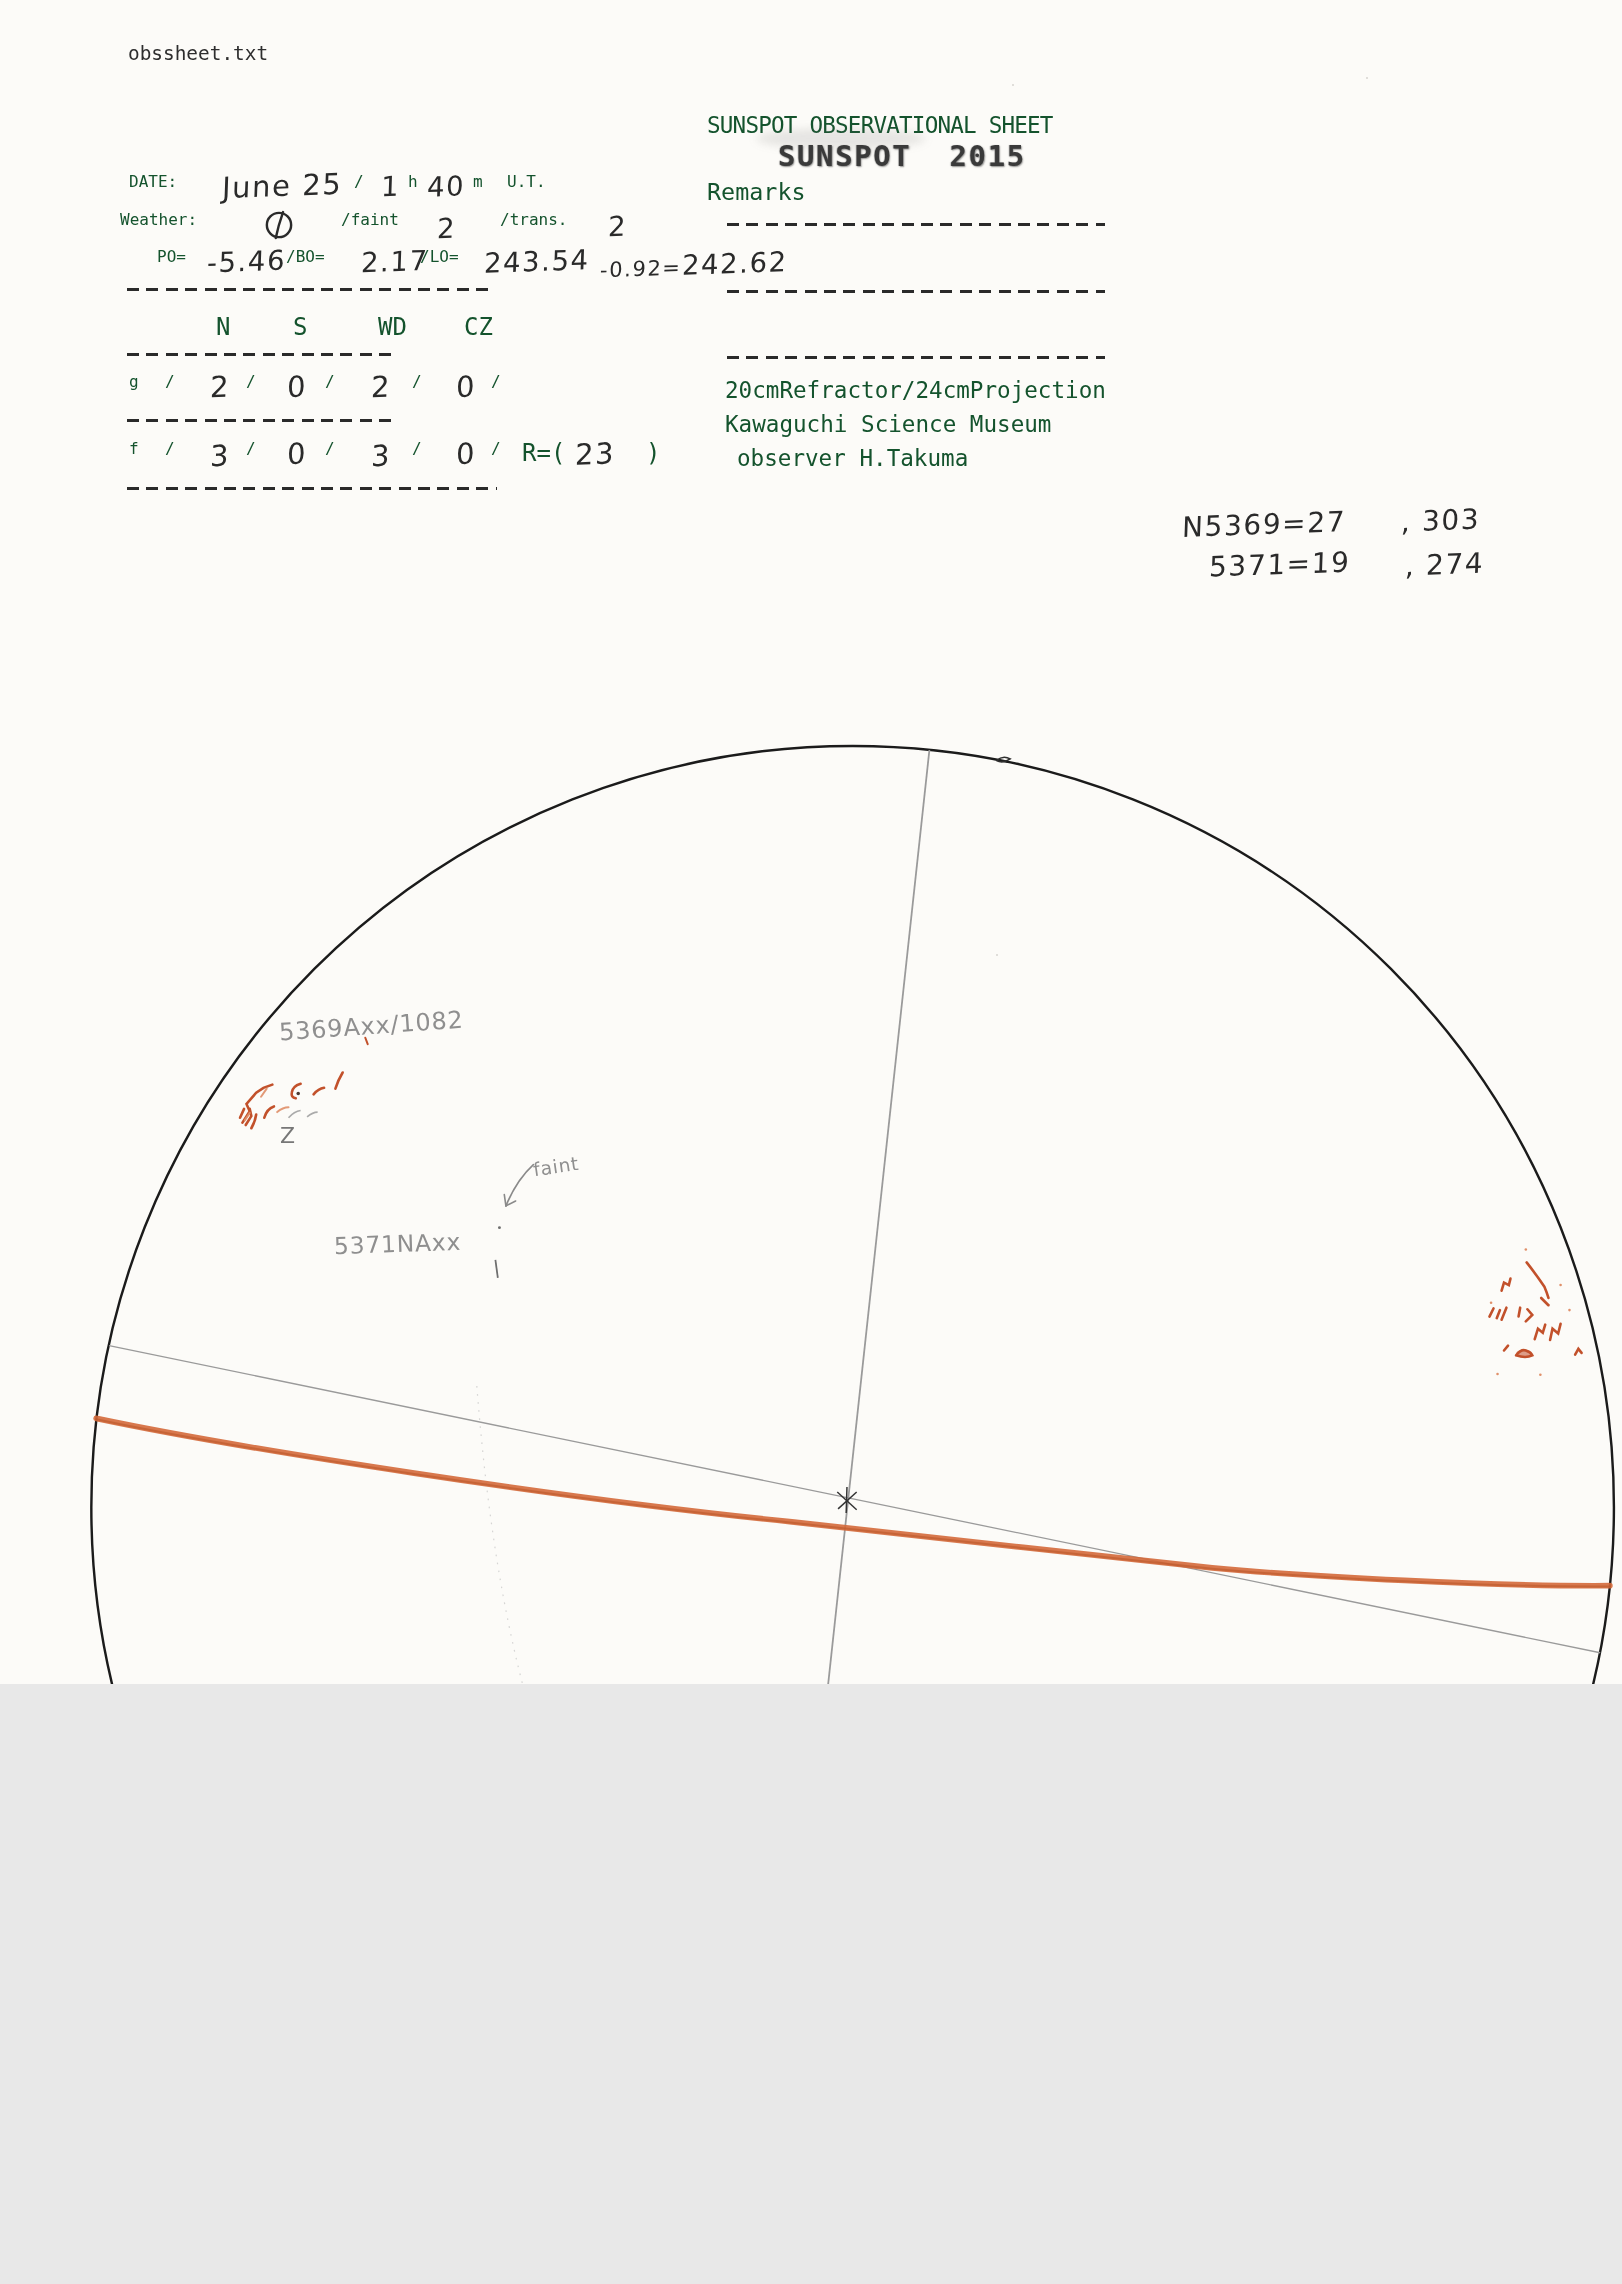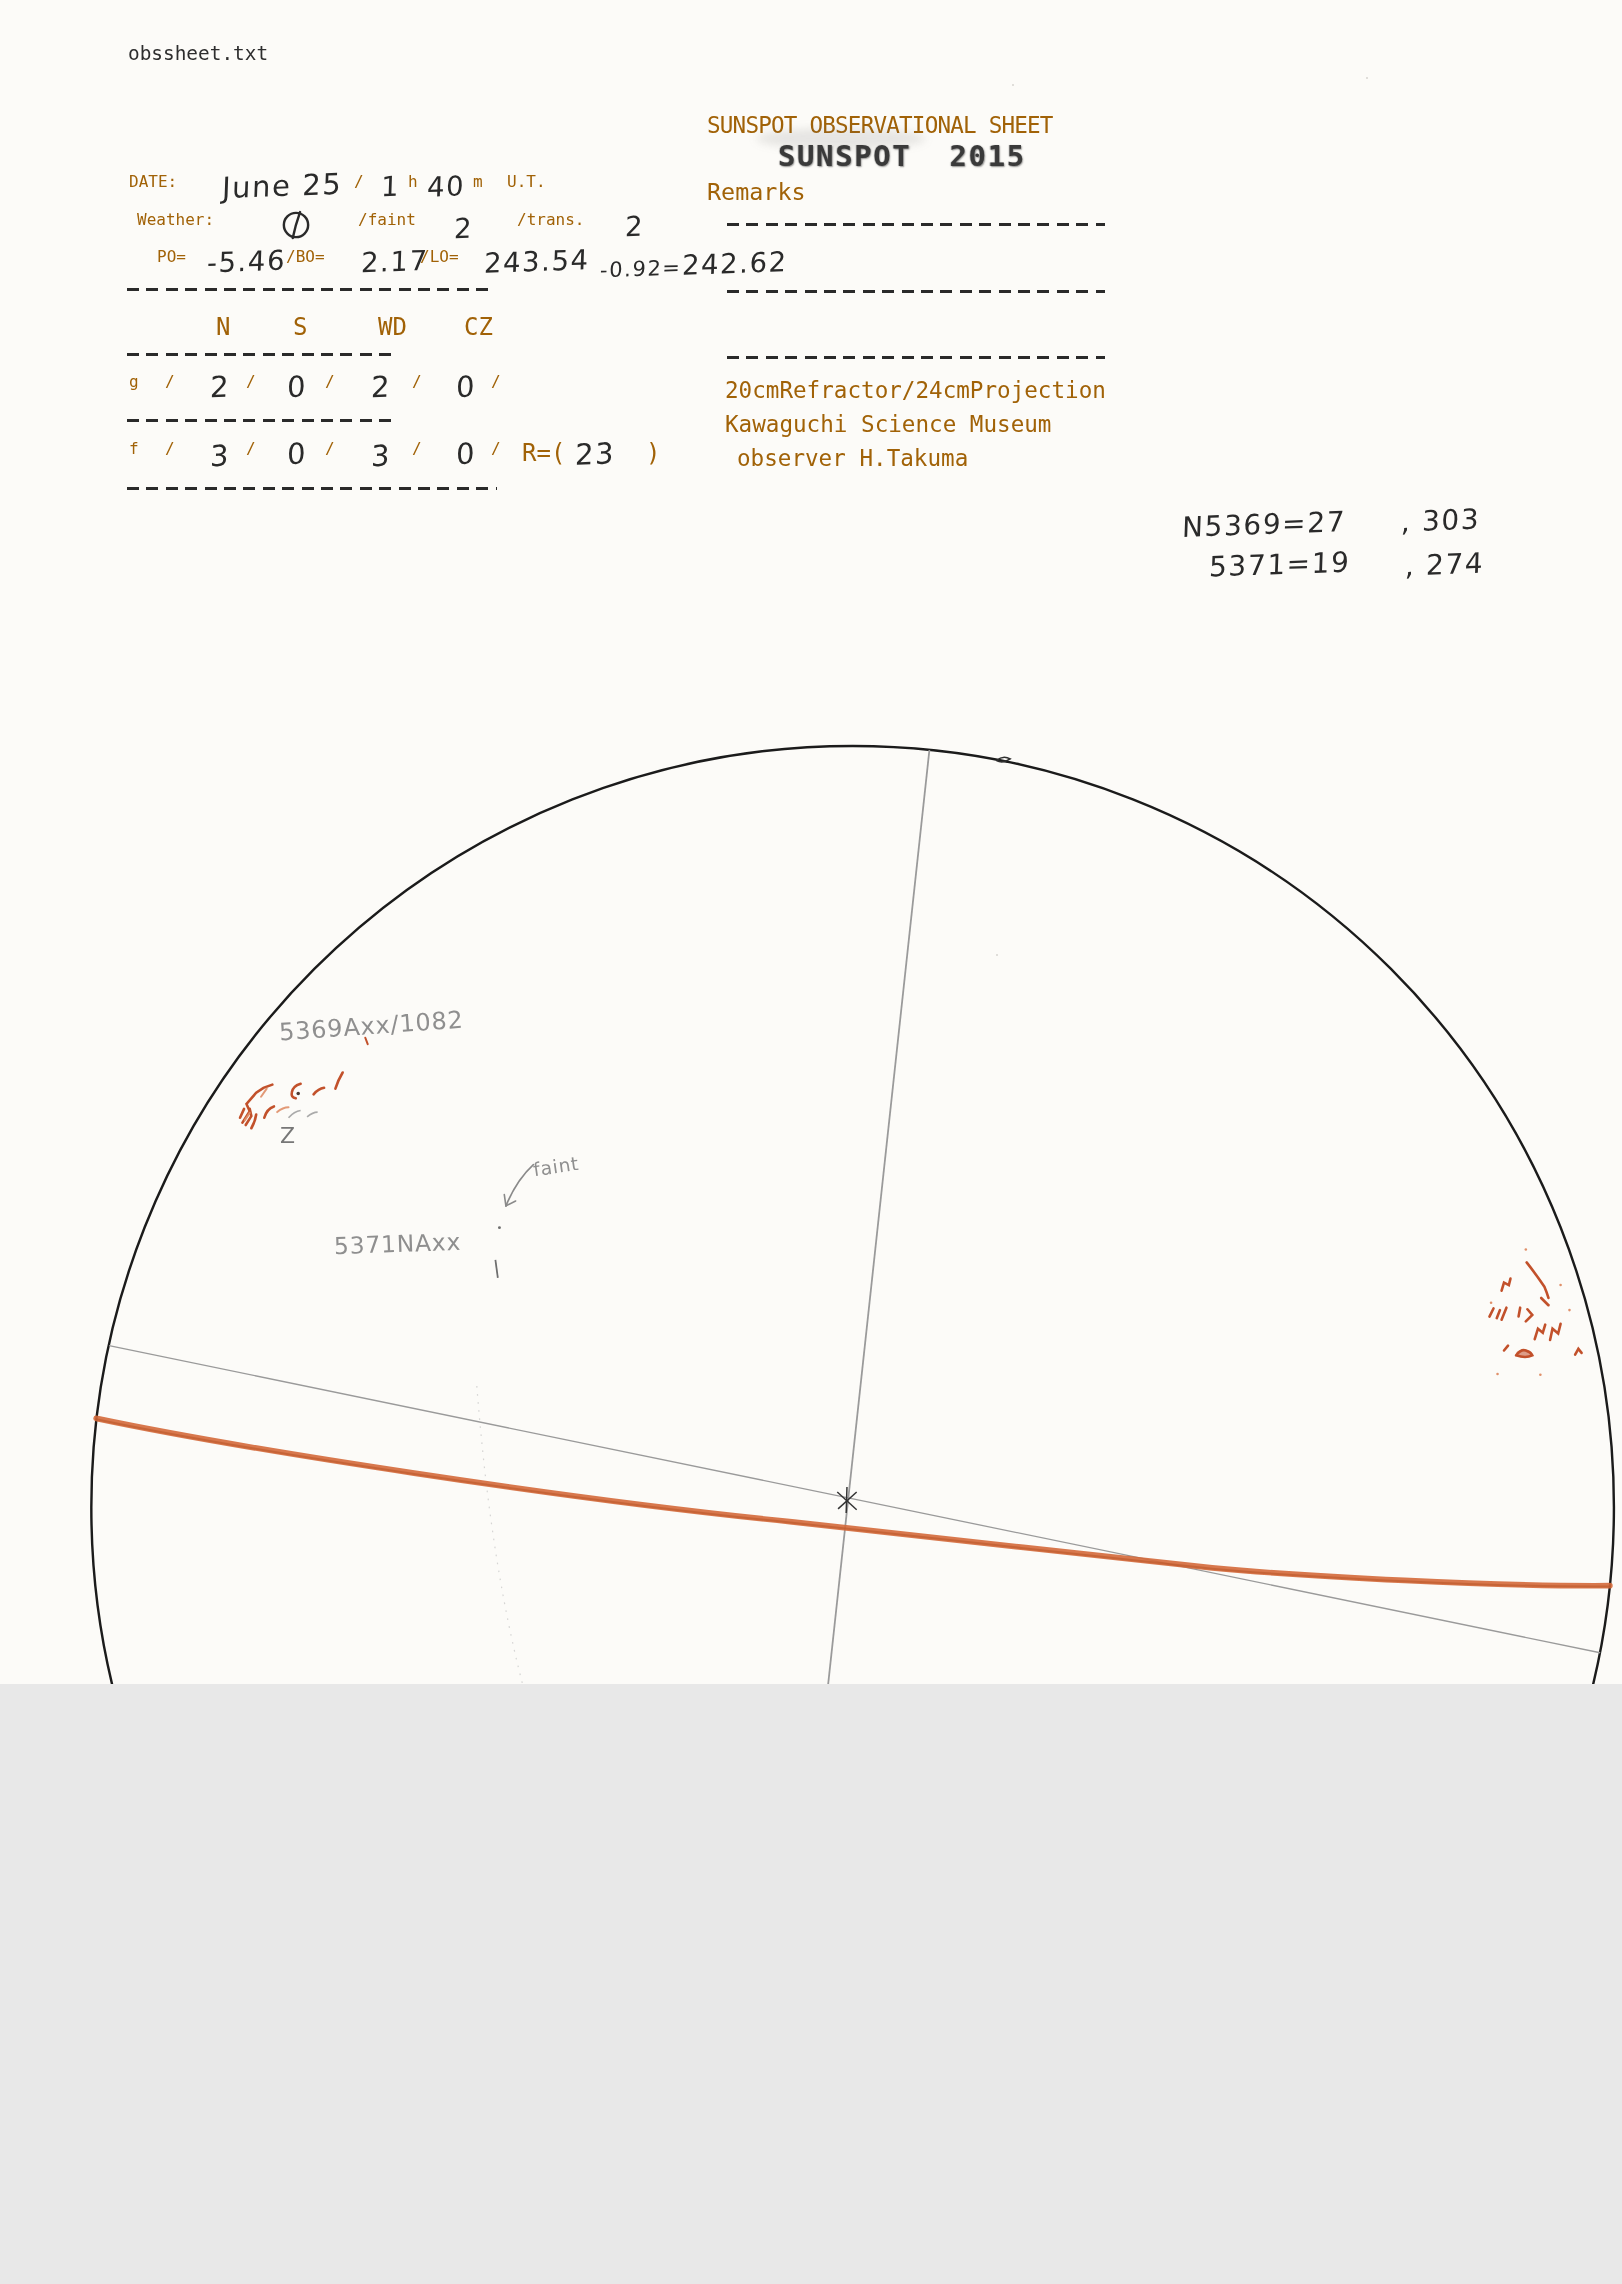--- a/index.html
+++ b/index.html
@@ -6,21 +6,21 @@
   body{background:#e8e8e8;}
   .sheet{
     position:relative;
     width:1622px;height:1684px;
     background:#fcfbf8;
     overflow:hidden;
     font-family:"DejaVu Sans Mono", monospace;
     color:#1e1e1e;
   }
   .abs{position:absolute;}
-  .mono{font-family:"DejaVu Sans Mono", monospace;color:#a16207;white-space:pre;}
+  .mono{font-family:"DejaVu Sans Mono", monospace;color:#14532d;white-space:pre;}
   .hand{
     font-family:"DejaVu Sans", sans-serif;
     color:#2a2a2a;
     white-space:pre;
     display:inline-block;
     transform:rotate(-2deg) skewX(-4deg);
     letter-spacing:1.6px;
   }
   .pencil{
     font-family:"DejaVu Sans", sans-serif;
@@ -64,21 +64,21 @@
     <span class="mono fs31" style="left:0;">DATE:</span>
     <span class="hand fs36" style="left:93px;top:-3.2px;">June 25</span>
     <span class="mono fs31" style="left:225px;">/</span>
     <span class="hand fs34" style="left:252px;top:-1.6px;">1</span>
     <span class="mono fs31" style="left:279px;">h</span>
     <span class="hand fs34" style="left:298px;top:-1.6px;">40</span>
     <span class="mono fs31" style="left:344px;">m</span>
     <span class="mono fs31" style="left:378px;">U.T.</span>
   </div>
 
-  <div class="row" style="left:137px;top:210px;width:614px;">
+  <div class="row" style="left:120px;top:210px;width:614px;">
     <span class="mono fs31" style="left:0;">Weather:</span>
     <span style="left:142px;top:-1.6px;">
       <svg width="34" height="34" viewBox="0 0 42 42">
         <circle cx="21" cy="21" r="15" fill="none" stroke="#2a2a2a" stroke-width="3"></circle>
         <path d="M 26 5 Q 20 22 17 37" fill="none" stroke="#2a2a2a" stroke-width="3" stroke-linecap="round"></path>
       </svg>
     </span>
     <span class="mono fs31" style="left:221px;">/faint</span>
     <span class="hand fs34" style="left:317px;top:1.6px;">2</span>
     <span class="mono fs31" style="left:380px;">/trans.</span>

